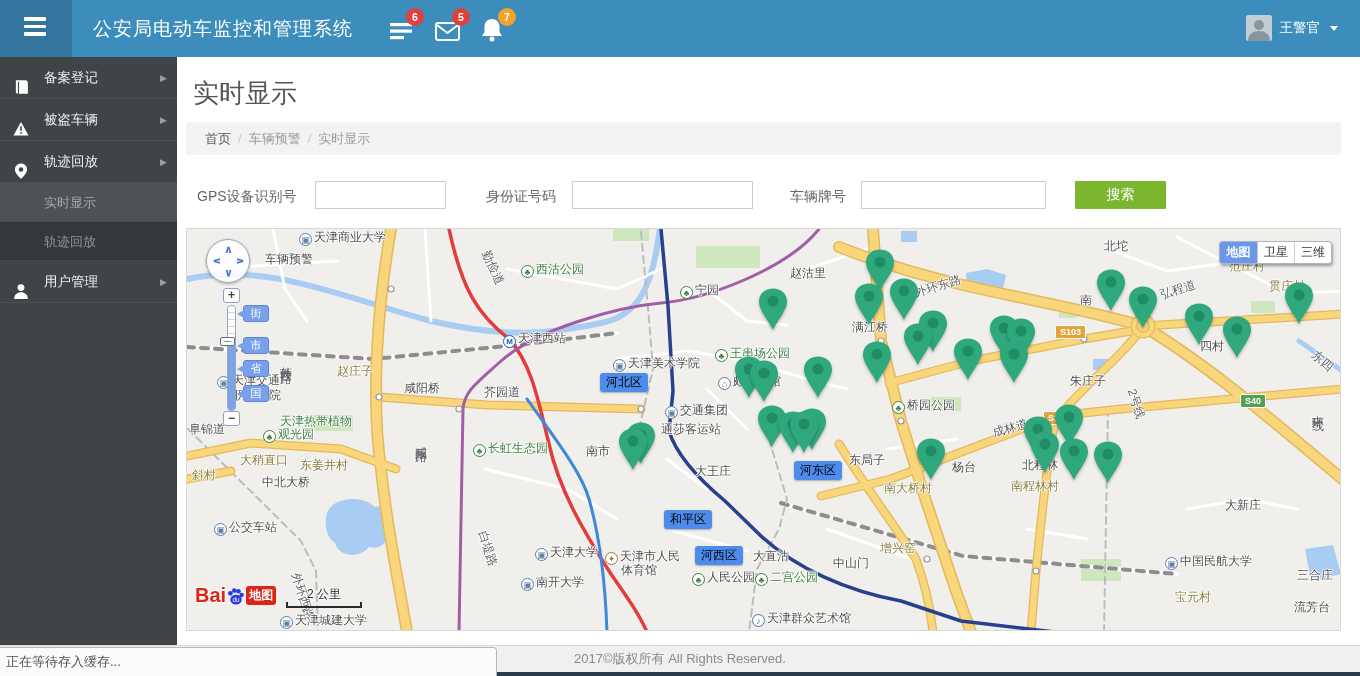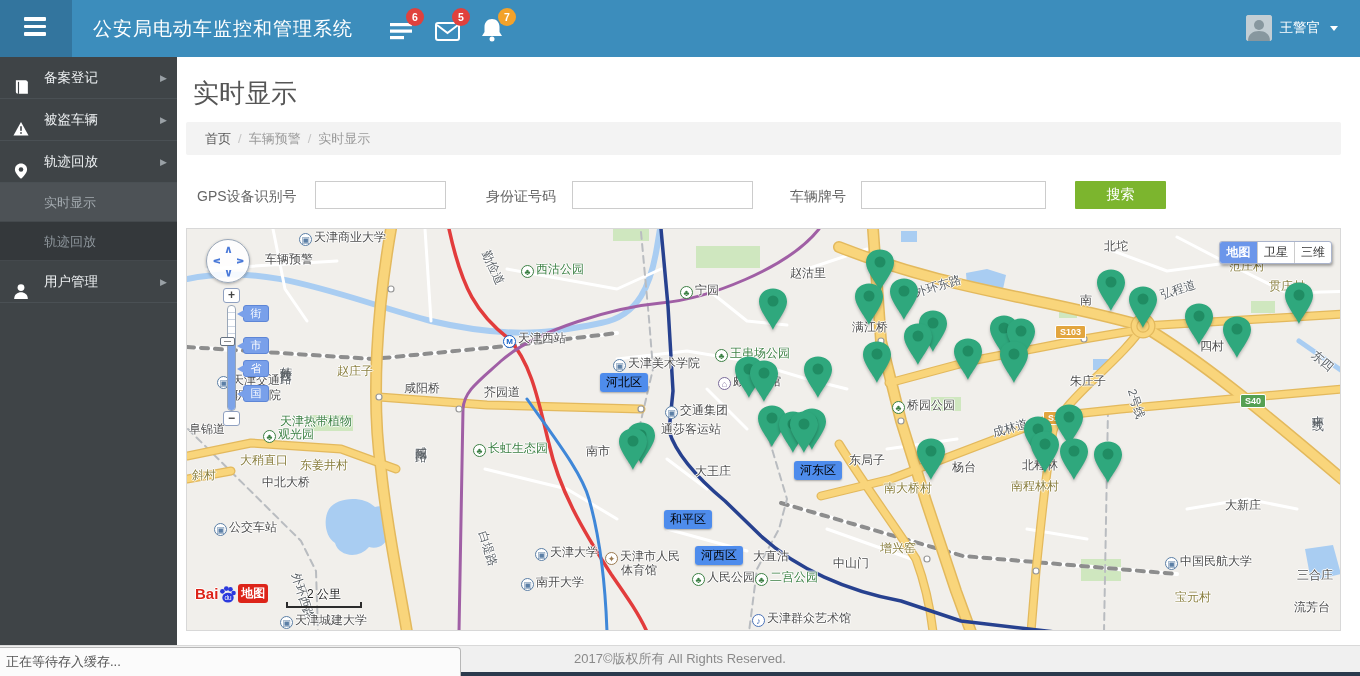--- a/index.html
+++ b/index.html
@@ -69,30 +69,30 @@
   .zoom-fill { position:absolute; left:0; top:36px; width:7px; height:68px; background:#7ca3e8; border-radius:3px; }
   .zoom-handle { position:absolute; left:33px; top:108px; width:15px; height:9px; background:#fdfdfd; border:1px solid #66717f; border-radius:2px; cursor:pointer; z-index:11; }
   .zoom-handle::after { content:""; position:absolute; left:3px; top:3px; width:7px; height:1px; background:#888; }
   .zoom-flag { position:absolute; left:56px; width:26px; height:17px; background:#79a0ea; border:1px solid #5e86d6; border-radius:3px; color:#fff; font-size:11px; line-height:15px; text-align:center; cursor:pointer; z-index:10; }
   .zoom-flag::before { content:""; position:absolute; left:-7px; top:4px; border-top:4px solid transparent; border-bottom:4px solid transparent; border-right:7px solid #79a0ea; }
   .map-type { position:absolute; left:1032px; top:12px; display:flex; background:#fff; border:1px solid #aab4cc; border-radius:3px; overflow:hidden; box-shadow:1px 2px 3px rgba(0,0,0,.35); z-index:10; }
   .mt-btn { width:37px; height:21px; font-size:12px; line-height:21px; text-align:center; color:#333; cursor:pointer; border-left:1px solid #ccc; }
   .mt-btn:first-child { border-left:none; }
   .mt-btn.active { background:#6b96ea; color:#fff; font-weight:bold; }
   .baidu-logo { position:absolute; left:8px; top:355px; display:flex; align-items:center; z-index:10; }
-  .bai-txt { color:#dd2419; font-weight:bold; font-size:15px; text-shadow:1px 0 0 #fff,-1px 0 0 #fff,0 1px 0 #fff,0 -1px 0 #fff; }
+  .bai-txt { color:#dd2419; font-weight:bold; font-size:20px; text-shadow:1px 0 0 #fff,-1px 0 0 #fff,0 1px 0 #fff,0 -1px 0 #fff; }
   .paw { width:18px; height:18px; margin:0 1px; position:relative; }
   .du-map { background:#dd2419; color:#fff; font-size:12px; font-weight:bold; padding:1px 3px; border-radius:3px; }
   .scale-text { position:absolute; left:99px; top:357px; width:76px; text-align:center; font-size:12px; color:#222; z-index:10; text-shadow:1px 0 0 #fff,-1px 0 0 #fff,0 1px 0 #fff,0 -1px 0 #fff; }
   .scale-bar { position:absolute; left:99px; top:373px; width:76px; height:6px; border-left:2px solid #2b2b2b; border-right:2px solid #2b2b2b; border-bottom:2px solid #2b2b2b; z-index:10; }
 
   
   .footer { position:absolute; left:0; top:645px; width:1360px; height:27px; background:#f0f0f0; border-top:1px solid #d9d9d9; text-align:center; font-size:13px; color:#8a8a8a; line-height:26px; z-index:25; }
   .bottom-strip { position:absolute; left:0; top:672px; width:1360px; height:4px; background:#2b3a4d; z-index:26; }
-  .status-tip { position:absolute; left:-1px; top:647px; width:462px; height:29px; background:#fbfbfb; border:1px solid #b7b7b7; border-bottom:none; border-top-right-radius:4px; font-size:13px; color:#555; line-height:27px; padding-left:6px; z-index:40; }
+  .status-tip { position:absolute; left:-1px; top:647px; width:498px; height:29px; background:#fbfbfb; border:1px solid #b7b7b7; border-bottom:none; border-top-right-radius:4px; font-size:13px; color:#555; line-height:27px; padding-left:6px; z-index:40; }
 </style>
 </head>
 <body>
 
 <div id="app">
 
   <div class="header">
     <div class="logo-box">
       <div class="hamburger">
           <span></span>

